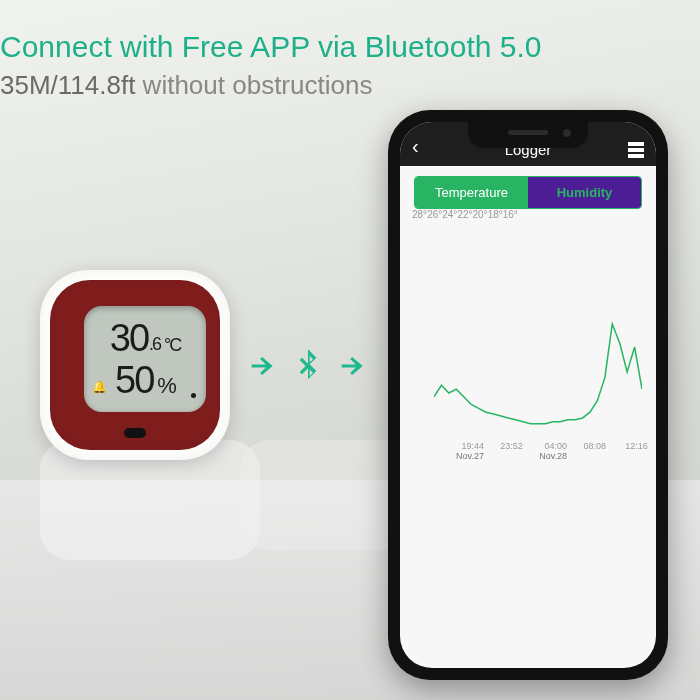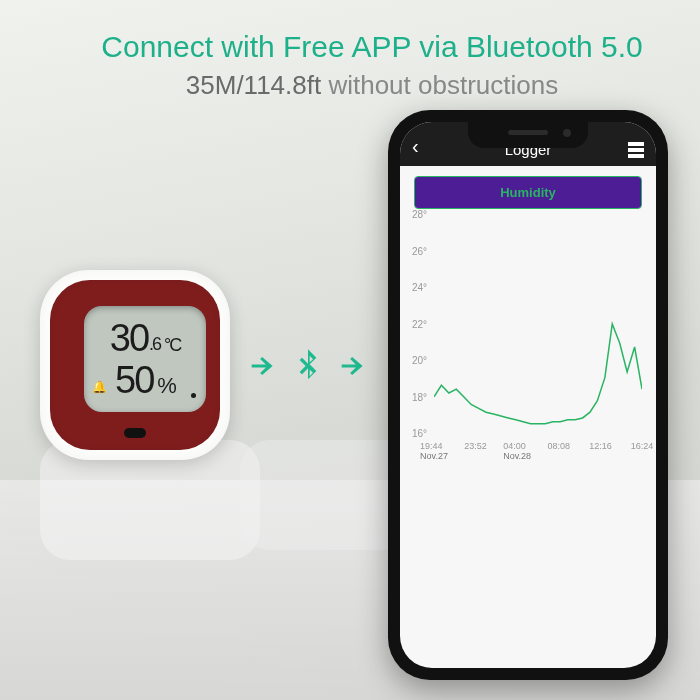--- a/index.html
+++ b/index.html
@@ -27,21 +27,21 @@
     background: #f5f5f5; border-radius: 30px; opacity: 0.5;
   }
   .bg-pillow2 {
     position: absolute; left: 240px; bottom: 150px; width: 200px; height: 110px;
     background: #f0f0f0; border-radius: 30px; opacity: 0.4;
   }
   .bg-lamp {
     position: absolute; right: 110px; top: 140px; width: 6px; height: 340px;
     background: #888; opacity: 0.3;
   }
-  .heading { position: relative; text-align: center; padding-top: 30px; padding-left: 44px; }
+  .heading { position: relative; padding-top: 30px; }
   .heading-main { color: #1db08a; font-size: 30px; font-weight: 500; }
   .heading-sub { color: #888; font-size: 26px; padding-top: 6px; font-weight: 400;}
   .heading-sub .strong { color: #6a6a6a; }
 
   
   .sensor {
     position: absolute; left: 40px; top: 270px; width: 190px; height: 190px;
     background: #fcfcfb; border-radius: 48px;
     box-shadow: 0 4px 18px rgba(0,0,0,0.18), inset 0 0 12px rgba(0,0,0,0.04);
   }
@@ -104,25 +104,25 @@
   .tabs { display:flex; margin:10px 14px 0; border-radius:4px; overflow:hidden; border:1px solid #28b463;}
   .tab { flex:1; text-align:center; padding:8px 0; font-size:13px; }
   .tab.active { background:#28b463; color:#fff; }
   .tab.inactive { background:#4c1d95; color:#28b463;font-weight:bold;}
   .stats { display:flex; justify-content:space-around; margin:14px 20px 6px;}
   .stat { text-align:center; }
   .stat .val { color:#28b463; font-size:16px; font-weight:600;}
   .stat .lab { color:#999; font-size:10px; margin-top:2px;}
   .trend-title { text-align:center; color:#888; font-size:11px; margin:6px 0 4px;}
   .chart { position:relative; height:260px; margin:0 10px;}
-  .y-labels { position:absolute; left:2px; top:0; bottom:30px; display:flex; flex-direction:column; justify-content:space-between; font-size:10px; color:#999;}
+  .y-labels { position:absolute; left:2px; top:0; bottom:30px; display:flex; flex-direction:row; justify-content:space-between; font-size:10px; color:#999;}
   .chart-area { position:absolute; left:24px; right:4px; top:0; bottom:30px; }
   .chart-area svg{width:100%;height:100%;}
   .x-labels { position:absolute; left:24px; right:4px; bottom:0; height:28px; font-size:9px; color:#999;}
-  .x-tick { position:absolute; text-align:left; transform:translateX(-50%);}
+  .x-tick { position:absolute; text-align:right; transform:translateX(-50%);margin-left:36px;}
   .x-tick .date { font-size:9px; color:#777; display:block;}
 </style>
 </head>
 <body>
 
 <div class="bg-room"></div>
 <div class="bg-bed"></div>
 <div class="bg-pillow1"></div>
 <div class="bg-pillow2"></div>
 <div class="bg-lamp"></div>
@@ -179,20 +179,21 @@
     <div class="topbar">
       <span class="back">‹</span>
       <span>Logger</span>
       <span class="grid">
           <span></span>
           <span></span>
           <span></span>
         </span>
     </div>
     <div class="tabs">
+      <div class="tab active">Temperature</div>
       <div class="tab inactive">Humidity</div>
     </div>
     <div class="chart">
       <div class="y-labels" id="y-labels">
           <span>28°</span>
           <span>26°</span>
           <span>24°</span>
           <span>22°</span>
           <span>20°</span>
           <span>18°</span>

